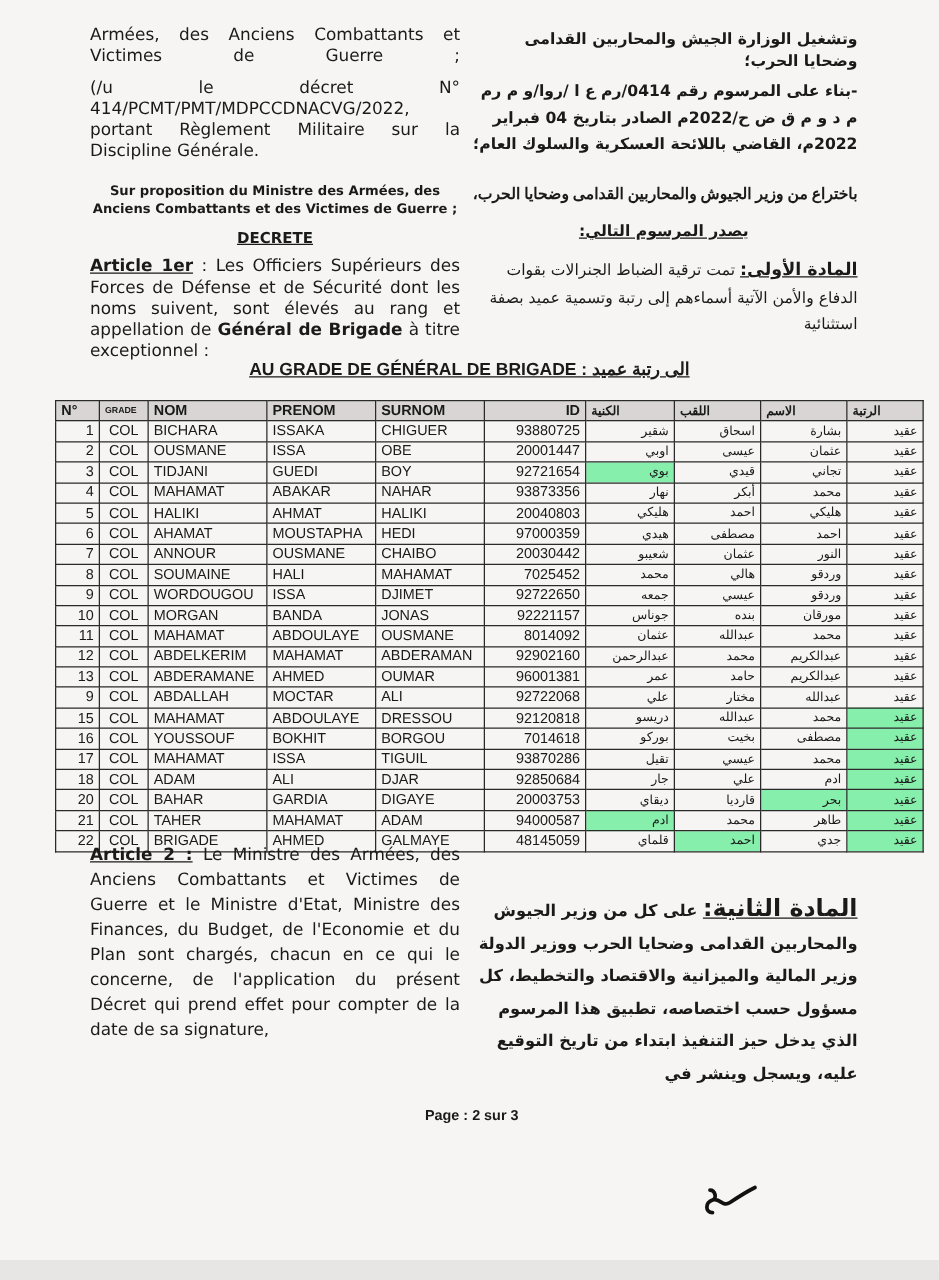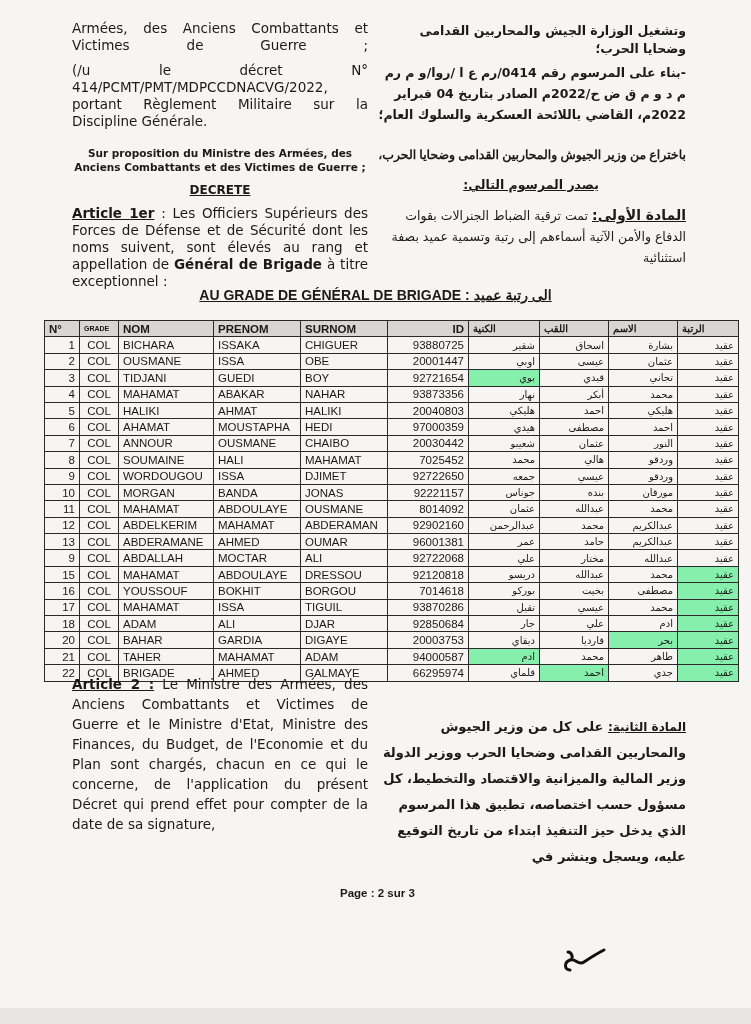--- a/index.html
+++ b/index.html
@@ -308,34 +308,34 @@
           <td class="ar laqab">محمد</td>
           <td class="ar ism">طاهر</td>
           <td class="ar rank hl">عقيد</td>
         </tr>
         <tr>
           <td class="n">22</td>
           <td class="g">COL</td>
           <td class="nom">BRIGADE</td>
           <td class="pre">AHMED</td>
           <td class="sur">GALMAYE</td>
-          <td class="id">66295974</td>
+          <td class="id">48145059</td>
           <td class="ar kunya">قلماي</td>
           <td class="ar laqab hl">احمد</td>
           <td class="ar ism">جدي</td>
           <td class="ar rank hl">عقيد</td>
         </tr>
       </tbody>
   </table>
 
   <div class="col-fr just-last" style="top:674px;line-height:20px;font-size:13.5px;">
     <span class="b u">Article 2 :</span><span> Le Ministre des Armées, des Anciens Combattants et Victimes de Guerre et le Ministre d'Etat, Ministre des Finances, du Budget, de l'Economie et du Plan sont chargés, chacun en ce qui le concerne, de l'application du présent Décret qui prend effet pour compter de la date de sa signature,</span>
   </div>
   <div class="col-ar" style="top:714px;line-height:26px;font-size:13px;">
-    <span class="u" style="font-size:12px;">المادة الثانية:</span><span> على كل من وزير الجيوش والمحاربين القدامى وضحايا الحرب ووزير الدولة وزير المالية والميزانية والاقتصاد والتخطيط، كل مسؤول حسب اختصاصه، تطبيق هذا المرسوم الذي يدخل حيز التنفيذ ابتداء من تاريخ التوقيع عليه، ويسجل وينشر في</span>
+    <span class="u" style="font-size:19px;">المادة الثانية:</span><span> على كل من وزير الجيوش والمحاربين القدامى وضحايا الحرب ووزير الدولة وزير المالية والميزانية والاقتصاد والتخطيط، كل مسؤول حسب اختصاصه، تطبيق هذا المرسوم الذي يدخل حيز التنفيذ ابتداء من تاريخ التوقيع عليه، ويسجل وينشر في</span>
   </div>
 
   <div class="page-num">Page : 2 sur 3</div>
 
   <svg class="sig" width="50" height="34" viewBox="0 0 50 34">
     <path d="M10 30 C 4 30, 4 22, 10 20 C 14 19, 12 12, 8 12 M10 20 C 16 18, 18 26, 24 22 C 30 18, 36 14, 44 10" stroke="#111" stroke-width="3" fill="none" stroke-linecap="round"></path>
   </svg>
 </div>
 <div class="bottom-strip"></div>
 

